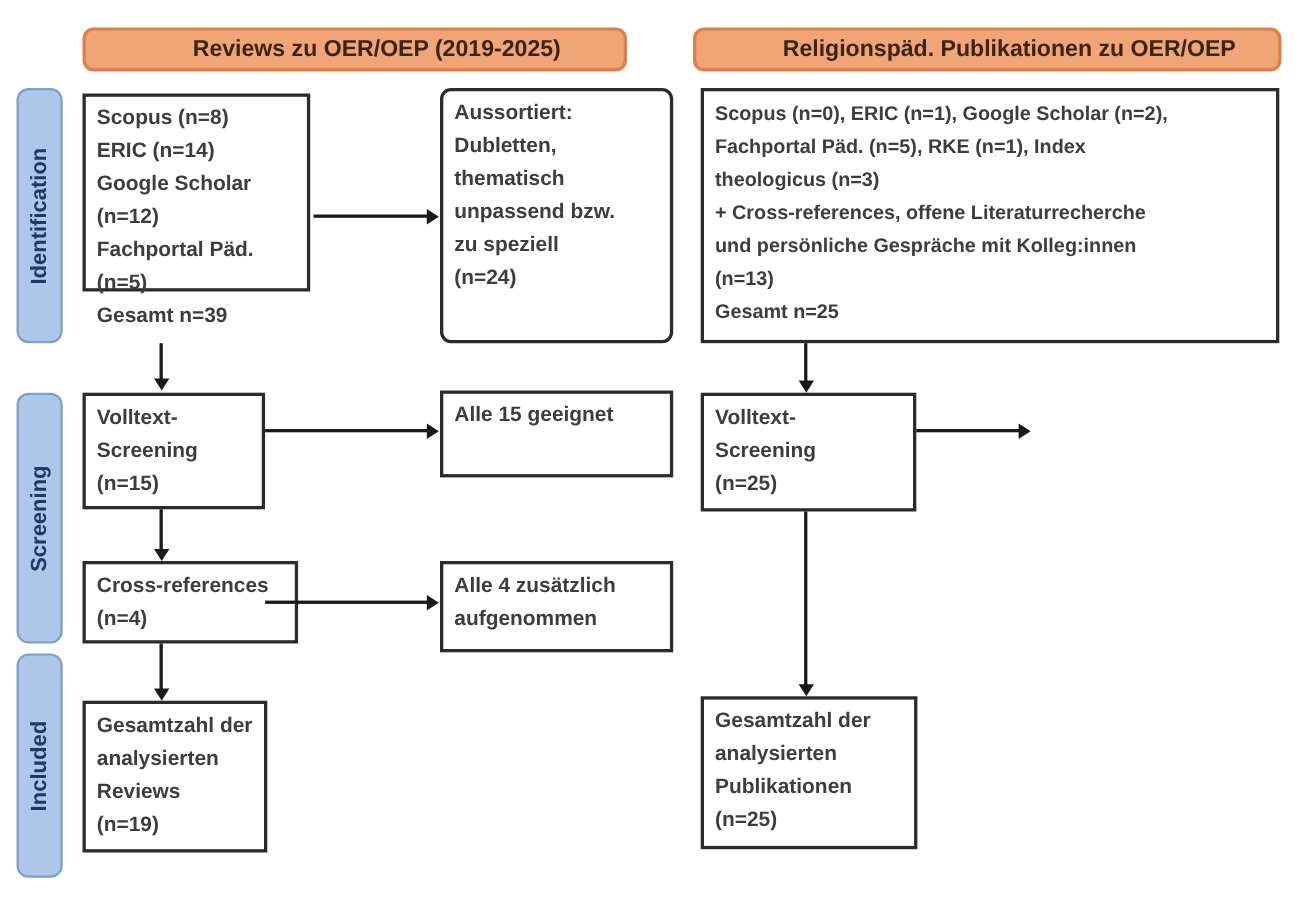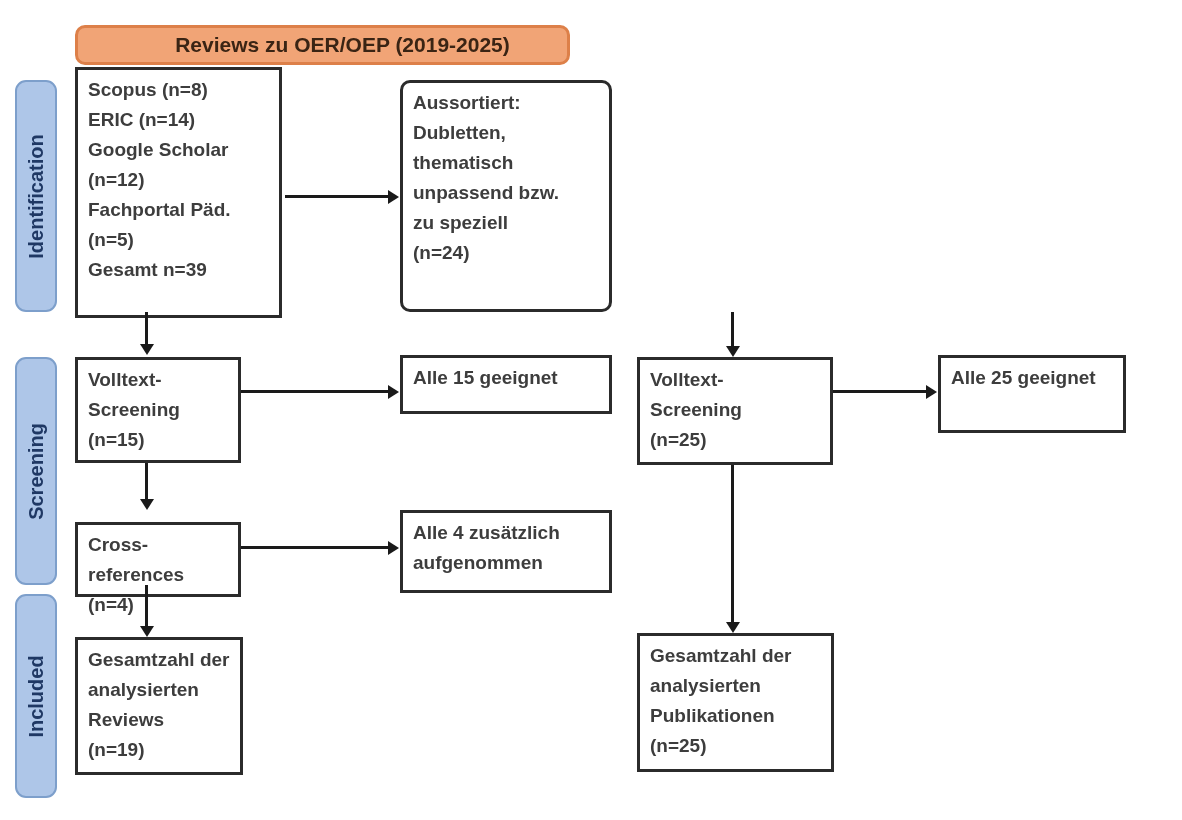--- a/index.html
+++ b/index.html
@@ -92,30 +92,30 @@
   }
 
   
   #header-left    { left: 75px;  top: 25px;  width: 495px; height: 40px; }
   #header-right   { left: 630px; top: 25px;  width: 535px; height: 40px; }
 
   #stage-identification { left: 15px; top: 80px;  height: 232px; }
   #stage-screening      { left: 15px; top: 357px; height: 228px; }
   #stage-included       { left: 15px; top: 594px; height: 204px; }
 
-  #b-left-sources   { left: 75px;  top: 67px;  width: 207px; height: 251px; }
+  #b-left-sources   { left: 75px;  top: 85px;  width: 207px; height: 180px; }
   #b-left-excluded  { left: 400px; top: 80px;  width: 212px; height: 232px; border-radius: 10px; }
   #b-right-sources  { left: 637px; top: 80px;  width: 526px; height: 232px; }
 
   #b-left-fulltext   { left: 75px;  top: 357px; width: 166px; height: 106px; }
-  #b-left-ft-result  { left: 400px; top: 355px; width: 212px; height: 59px; }
+  #b-left-ft-result  { left: 400px; top: 355px; width: 212px; height: 79px; }
   #b-right-fulltext  { left: 637px; top: 357px; width: 196px; height: 108px; }
   #b-right-ft-result { left: 938px; top: 355px; width: 188px; height: 78px; }
 
-  #b-left-crossref  { left: 75px;  top: 510px; width: 166px; height: 75px; margin-top: 12px; }
+  #b-left-crossref  { left: 75px;  top: 510px; width: 196px; height: 75px; }
   #b-left-cr-result { left: 400px; top: 510px; width: 212px; height: 83px; }
 
   #b-left-included  { left: 75px;  top: 637px; width: 168px; height: 138px; }
   #b-right-included { left: 637px; top: 633px; width: 197px; height: 139px; }
 
   #a-left-1  { left: 145px; top: 312px; height: 33px; }
   #a-left-2  { left: 145px; top: 463px; height: 37px; }
   #a-left-3  { left: 145px; top: 585px; height: 42px; }
   #a-right-1 { left: 731px; top: 312px; height: 35px; }
   #a-right-2 { left: 731px; top: 465px; height: 158px; }
@@ -124,20 +124,21 @@
   #h-left-2  { left: 241px; top: 390px; width: 148px; }
   #h-left-3  { left: 241px; top: 546px; width: 148px; }
   #h-right-1 { left: 833px; top: 390px; width: 94px; }
 </style>
 </head>
 <body>
 
 <div id="canvas">
 
   <div id="header-left" class="col-header">Reviews zu OER/OEP (2019-2025)</div>
+  <div id="header-right" class="col-header">Religionspäd. Publikationen zu OER/OEP</div>
 
   <div id="stage-identification" class="stage">
     <span>Identification</span>
   </div>
   <div id="stage-screening" class="stage">
     <span>Screening</span>
   </div>
   <div id="stage-included" class="stage">
     <span>Included</span>
   </div>
@@ -148,29 +149,35 @@
 (n=12)
 Fachportal Päd.
 (n=5)
 Gesamt n=39</div>
   <div id="b-left-excluded" class="node">Aussortiert:
 Dubletten,
 thematisch
 unpassend bzw.
 zu speziell
 (n=24)</div>
+  <div id="b-right-sources" class="node small-text">Scopus (n=0), ERIC (n=1), Google Scholar (n=2),
+Fachportal Päd. (n=5), RKE (n=1), Index
+theologicus (n=3)
++ Cross-references, offene Literaturrecherche
+und persönliche Gespräche mit Kolleg:innen
+(n=13)
+Gesamt n=25</div>
 
   <div id="b-left-fulltext" class="node">Volltext-
 Screening
 (n=15)</div>
   <div id="b-left-ft-result" class="node">Alle 15 geeignet</div>
   <div id="b-right-fulltext" class="node">Volltext-
 Screening
 (n=25)</div>
-  <div id="b-right-ft-result" class="node">Alle 25 geeignet</div>
 
   <div id="b-left-crossref" class="node">Cross-references
 (n=4)</div>
   <div id="b-left-cr-result" class="node">Alle 4 zusätzlich
 aufgenommen</div>
 
   <div id="b-left-included" class="node">Gesamtzahl der
 analysierten
 Reviews
 (n=19)</div>

